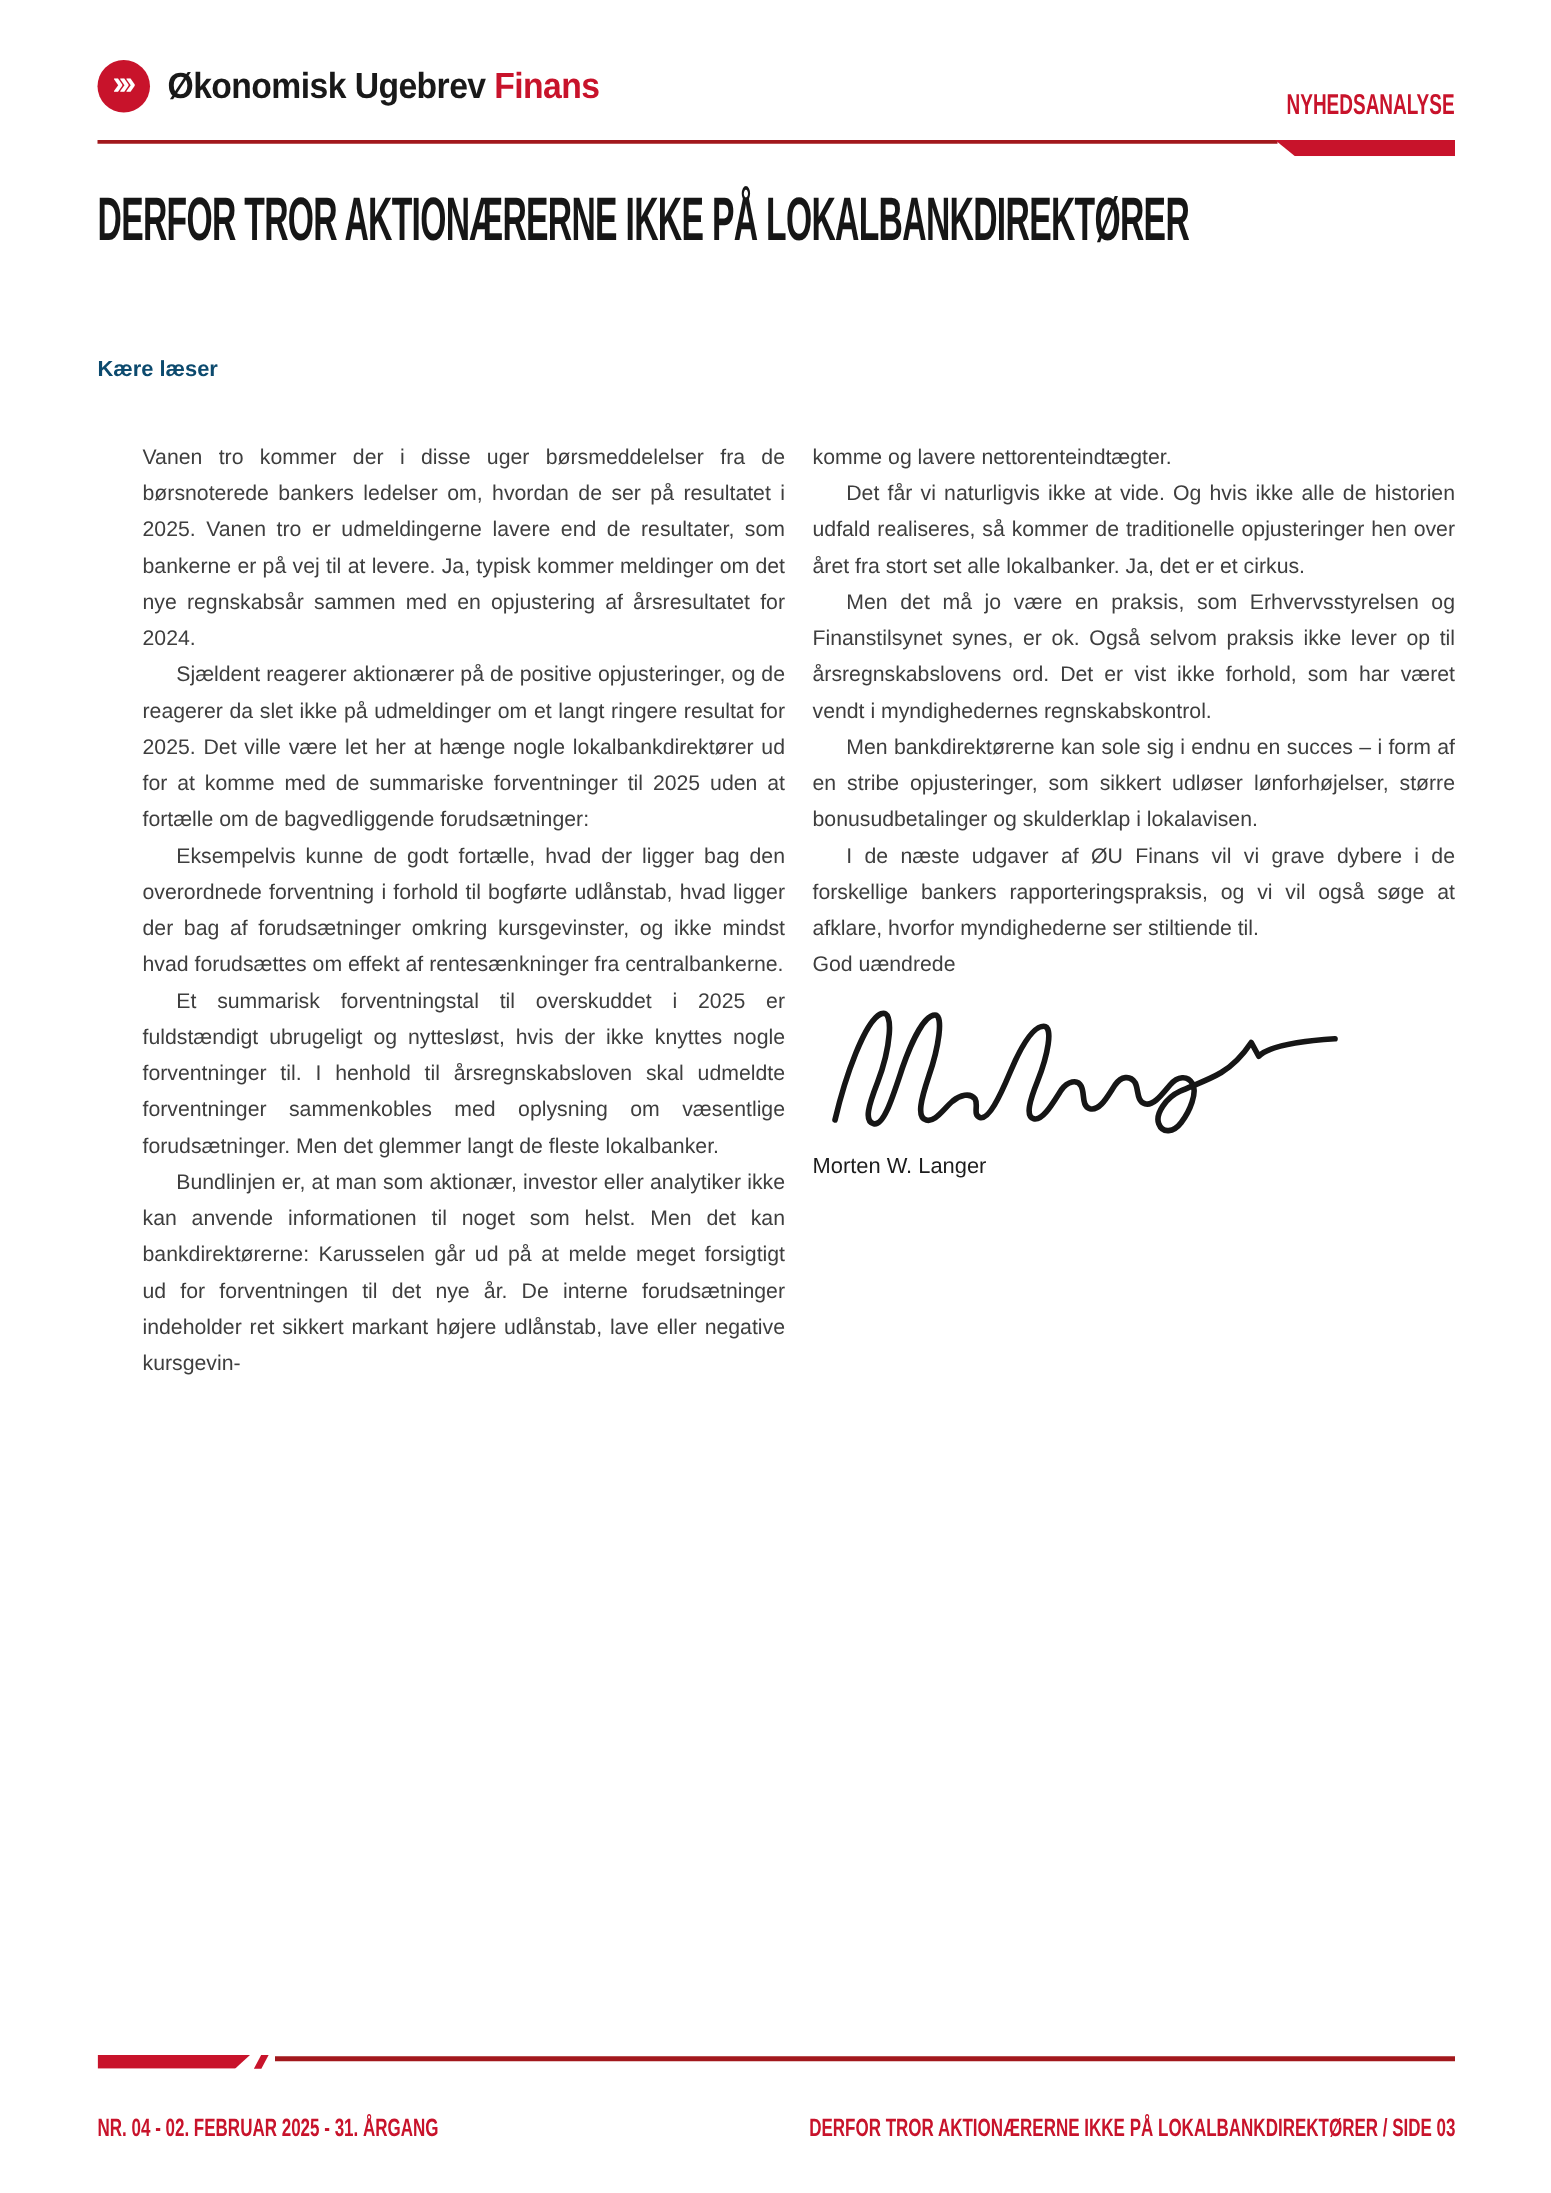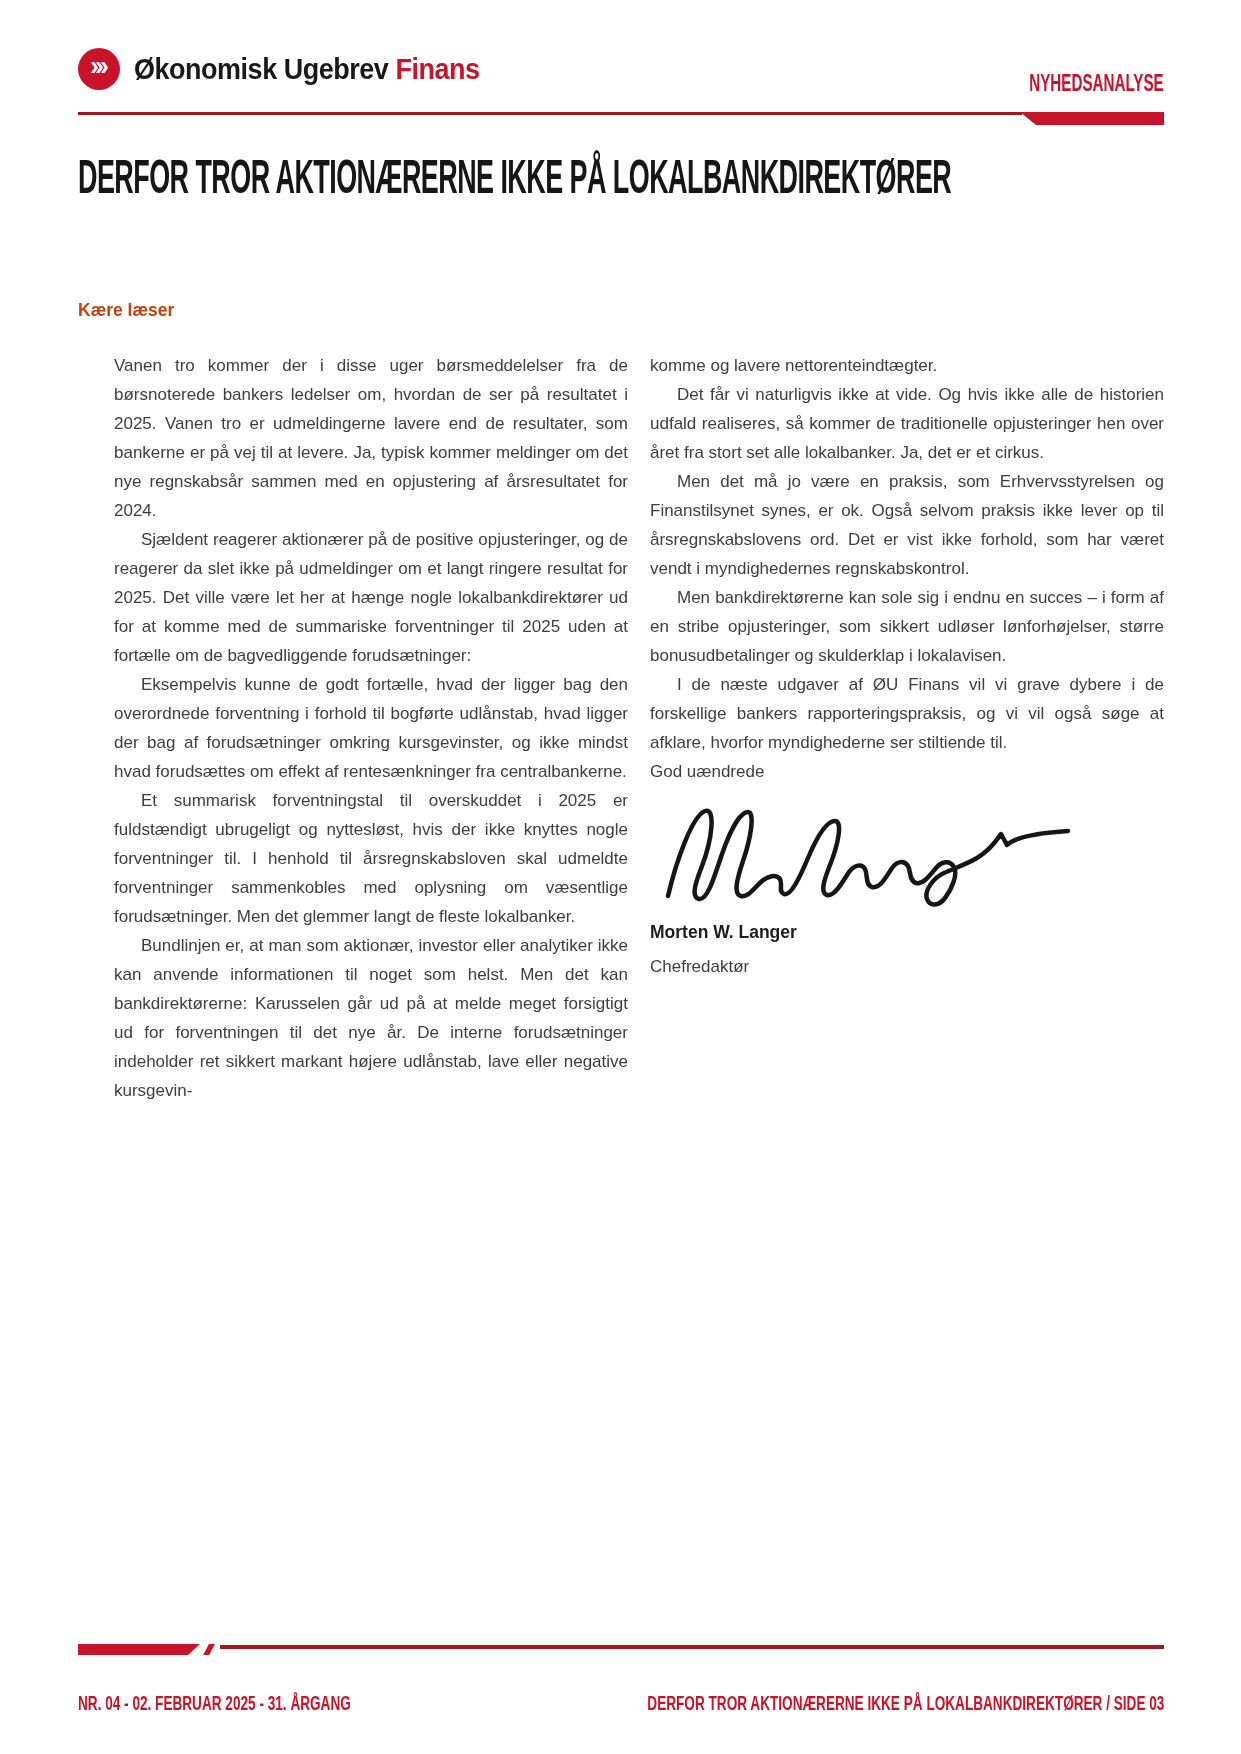--- a/index.html
+++ b/index.html
@@ -52,36 +52,36 @@
   
   .headline{
     position:absolute;left:78px;top:148px;
     font-size:49px;font-weight:700;color:#161616;
     white-space:nowrap;letter-spacing:-1px;
     transform:scaleX(.55);transform-origin:left top;
   }
 
   
   .salutation{
-    position:absolute;left:78px;top:300px;
-    font-size:17.5px;font-weight:700;color:#c2410c;
+    position:absolute;left:78px;top:285px;
+    font-size:17.5px;font-weight:700;color:#0c4a6e;
   }
   .col{
     position:absolute;top:351px;width:514px;
     font-size:17px;line-height:29px;color:var(--text-gray);
     text-align:justify;
   }
   .col-left{left:78px;margin-left:36px;}
   .col-right{left:650px;}
   .para{margin:0;}
   .para.indent{text-indent:27px;}
 
   .signature-svg{display:block;margin:14px 0 0 2px;}
   .signoff-name{
-    font-size:17.5px;font-weight:700;color:#1c1c1c;margin-top:8px;
+    font-size:17.5px;font-weight:400;color:#1c1c1c;margin-top:8px;
   }
   .signoff-title{
     font-size:17px;color:var(--text-gray);margin-top:5px;
   }
 
   
   .rule-bot-bar{
     position:absolute;left:78px;top:1644px;width:122px;height:11px;
     background:var(--brand-red);
     clip-path:polygon(0 0,100% 0,calc(100% - 12px) 100%,0 100%);
@@ -149,21 +149,20 @@
                C131,84 126,92 132,94 C139,96 148,77 156,58 C164,39 174,21 183,21
                C191,21 186,45 178,65 C172,80 168,93 175,95 C182,97 190,83 197,72
                C202,65 210,63 213,69 C216,75 213,85 220,87 C228,89 234,77 240,68
                C245,61 252,60 256,66 C259,71 257,81 264,83 C271,85 278,75 284,68
                C290,61 298,60 302,67 C306,74 300,89 293,98 C287,106 278,107 275,99
                C272,91 281,78 292,73 C303,68 315,64 325,58 C335,52 343,43 349,34
                L355,45 C363,37 385,33 416,31" stroke="#161616" stroke-width="4.5" stroke-linecap="round" stroke-linejoin="round"></path>
     </svg>
 
     <div class="signoff-name">Morten W. Langer</div>
-    <div class="signoff-title">Chefredaktør</div>
   </div>
 
   <div class="rule-bot-bar"></div>
   <div class="rule-bot-slash"></div>
   <div class="rule-bot-thin"></div>
   <div class="footer-left">NR. 04 - 02. FEBRUAR 2025 - 31. ÅRGANG</div>
   <div class="footer-right">DERFOR TROR AKTIONÆRERNE IKKE PÅ LOKALBANKDIREKTØRER / SIDE 03</div>
 
 </div>
 

